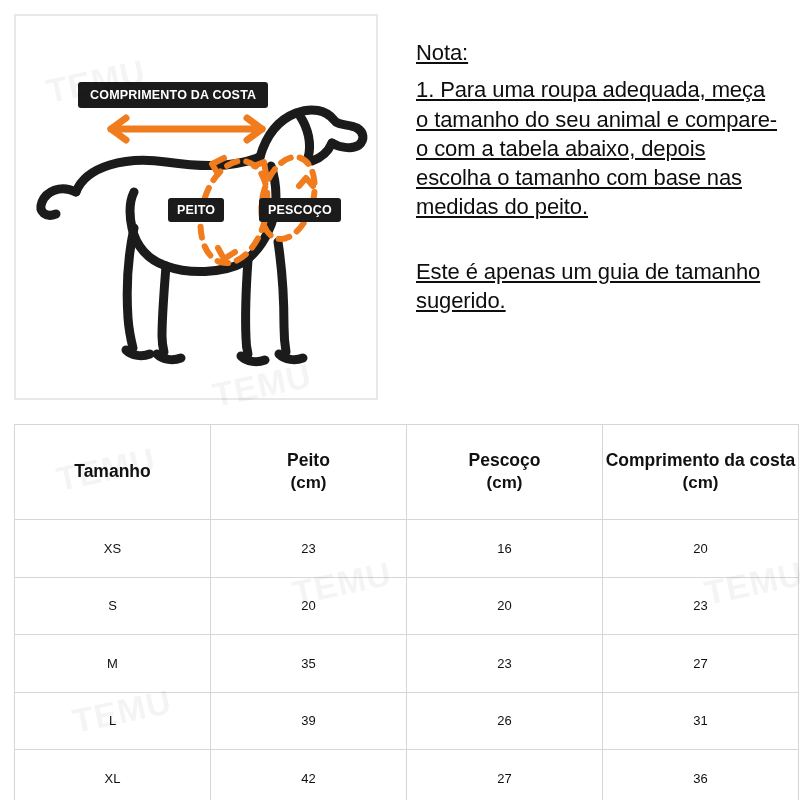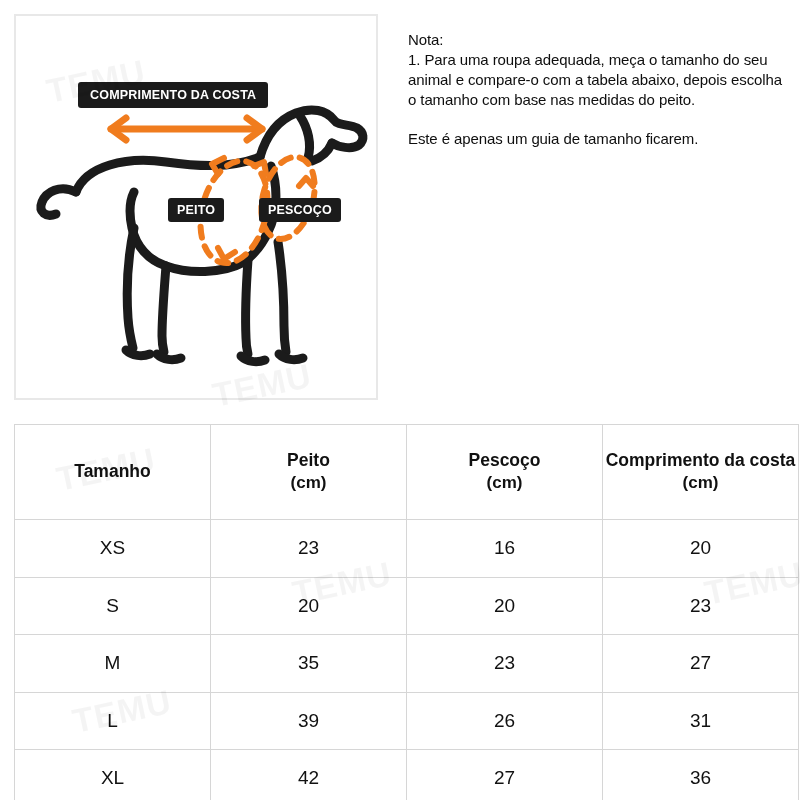--- a/index.html
+++ b/index.html
@@ -47,25 +47,26 @@
   }
 
   .notes {
     flex: 1 1 auto;
     padding-left: 30px;
     padding-top: 16px;
     box-sizing: border-box;
   }
 
   .notes p {
-    margin: 0;
-    font-size: 15px;
+    margin: 8px;
+    font-size: 22px;
     line-height: 1.33;
     color: #0e0e0e;
     letter-spacing: -0.1px;
+    text-decoration: underline;
   }
 
   .notes .spacer {
     height: 19px;
   }
 
   
   .lbl {
     position: absolute;
     background: #1b1b1b;
@@ -108,21 +109,21 @@
   table.size-table thead th {
     height: 92px;
     font-size: 17.5px;
     font-weight: bold;
     line-height: 1.25;
     vertical-align: middle;
   }
 
   table.size-table tbody td {
     height: 54.5px;
-    font-size: 19px;
+    font-size: 13px;
     vertical-align: middle;
   }
 
   .unit {
     display: block;
     font-weight: bold;
     font-size: 17px;
   }
 
   
@@ -207,21 +208,21 @@
       <div class="lbl lbl-neck">PESCOÇO</div>
 
       <div class="wm" style="left:30px; top:46px;">TEMU</div>
       <div class="wm" style="left:196px; top:350px;">TEMU</div>
     </div>
 
     <div class="notes">
       <p>Nota:</p>
       <p>1. Para uma roupa adequada, meça o tamanho do seu animal e compare-o com a tabela abaixo, depois escolha o tamanho com base nas medidas do peito.</p>
       <div class="spacer"></div>
-      <p>Este é apenas um guia de tamanho ficarem.</p>
+      <p>Este é apenas um guia de tamanho sugerido.</p>
     </div>
   </div>
 
   <div class="table-wrap">
     <table class="size-table">
       <thead>
         <tr>
           <th style="width:193px;text-align:center;">
             <span>Tamanho</span>
           </th>

